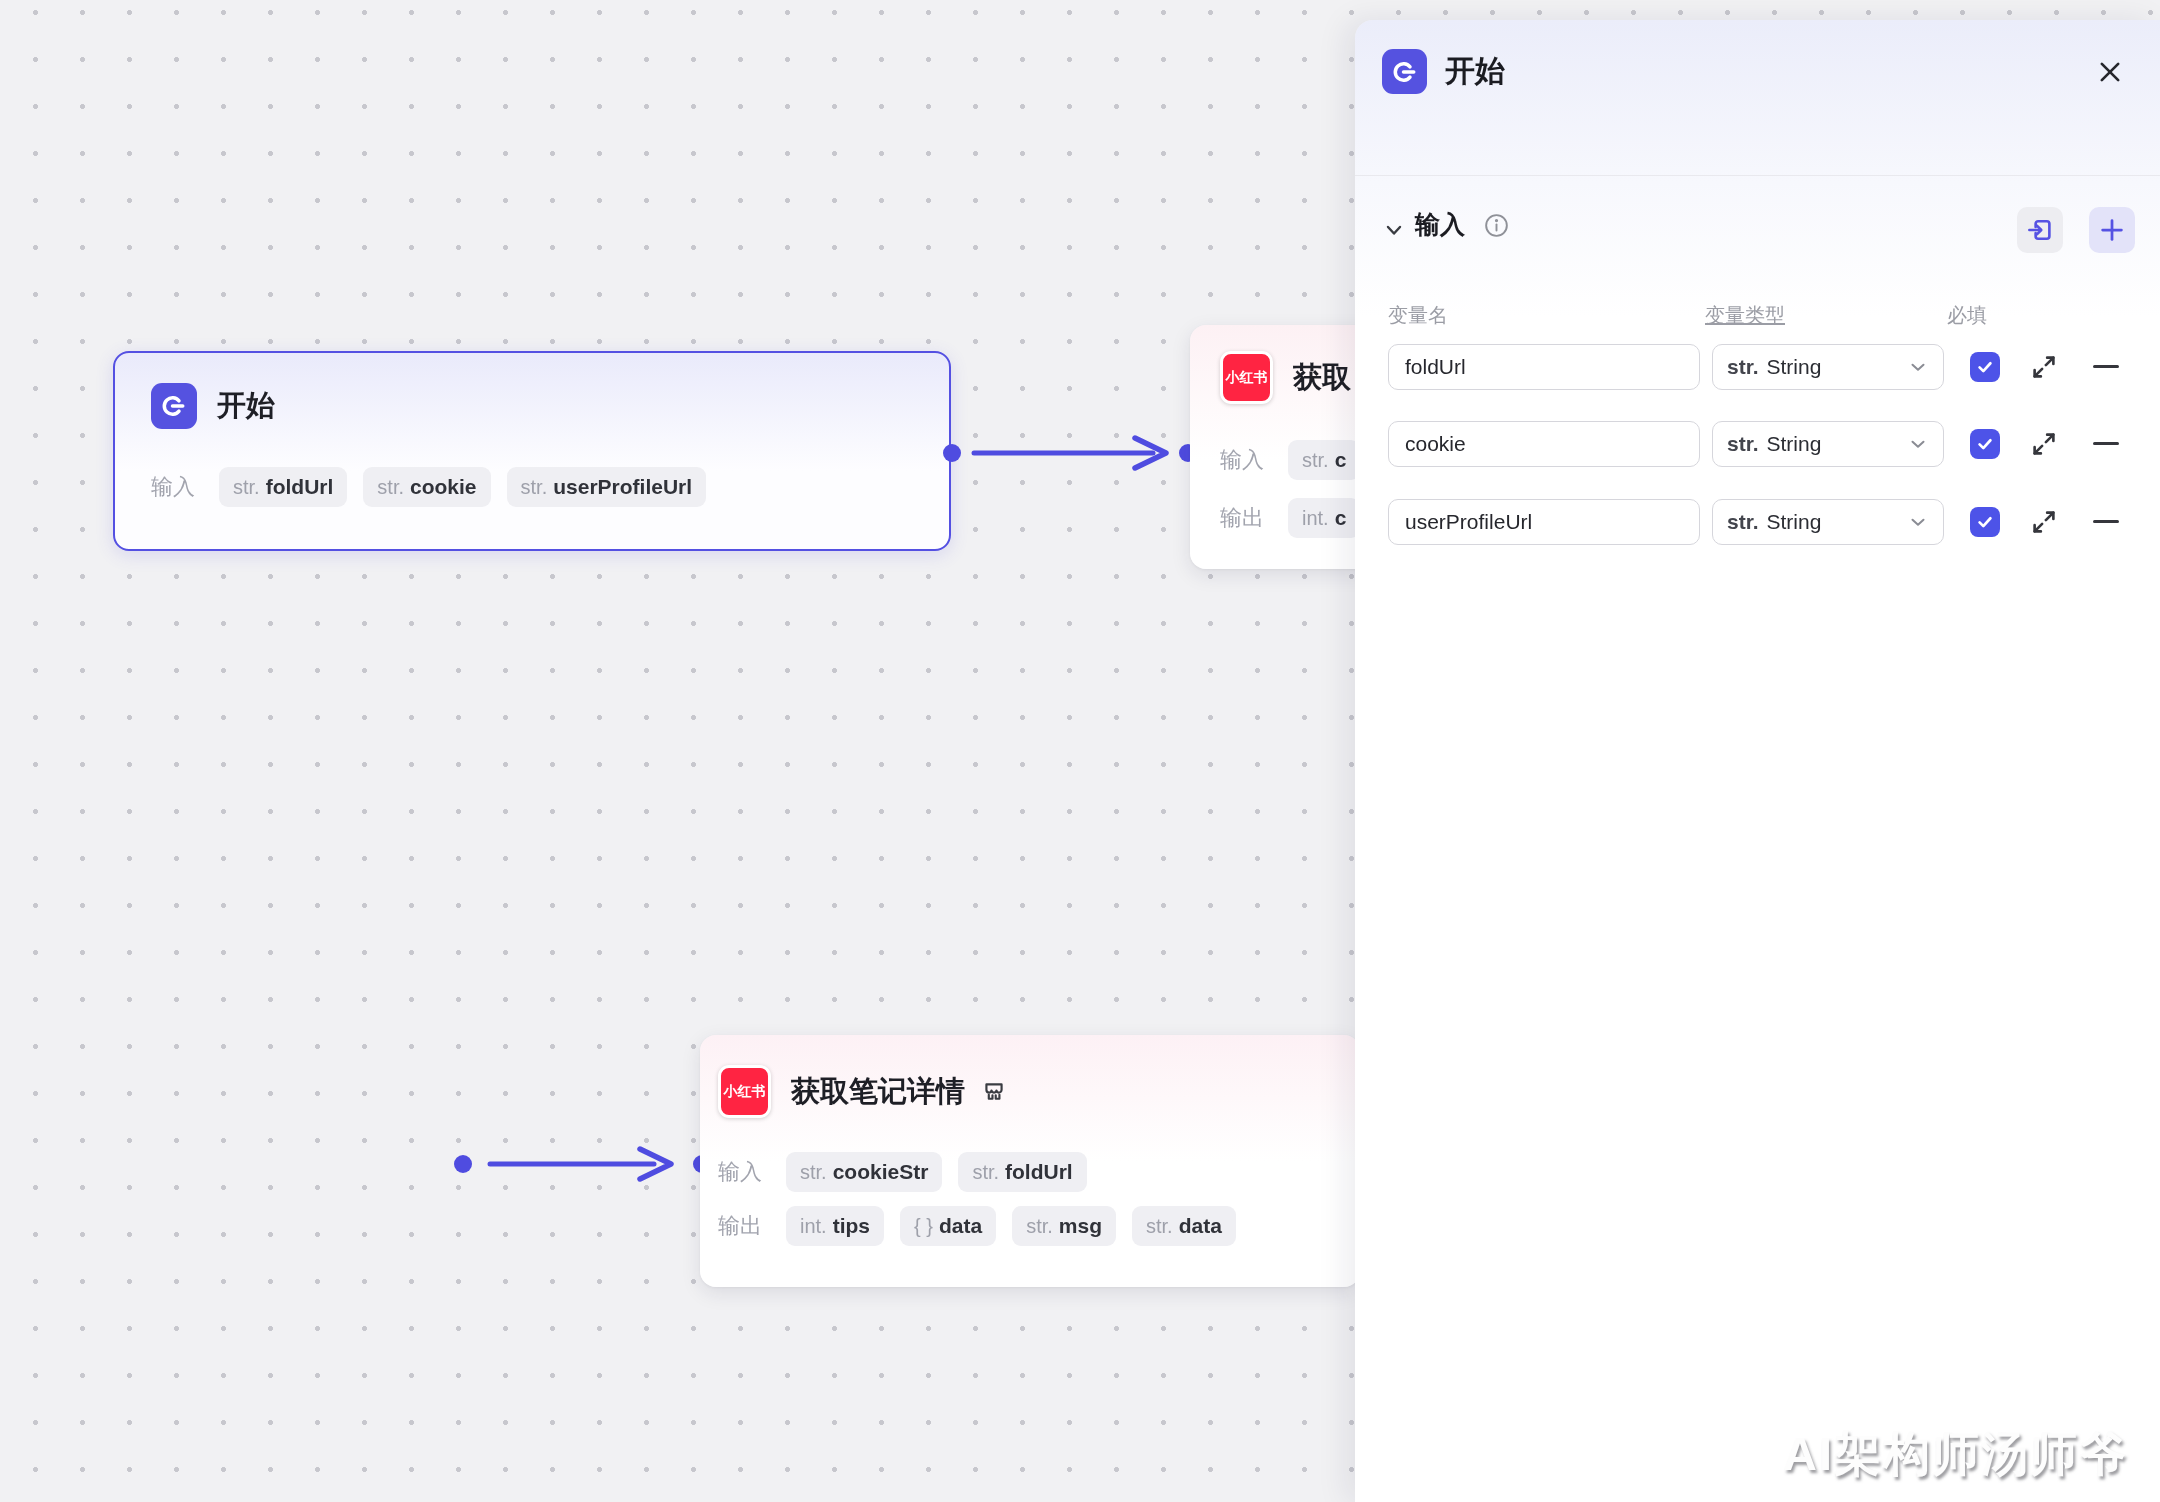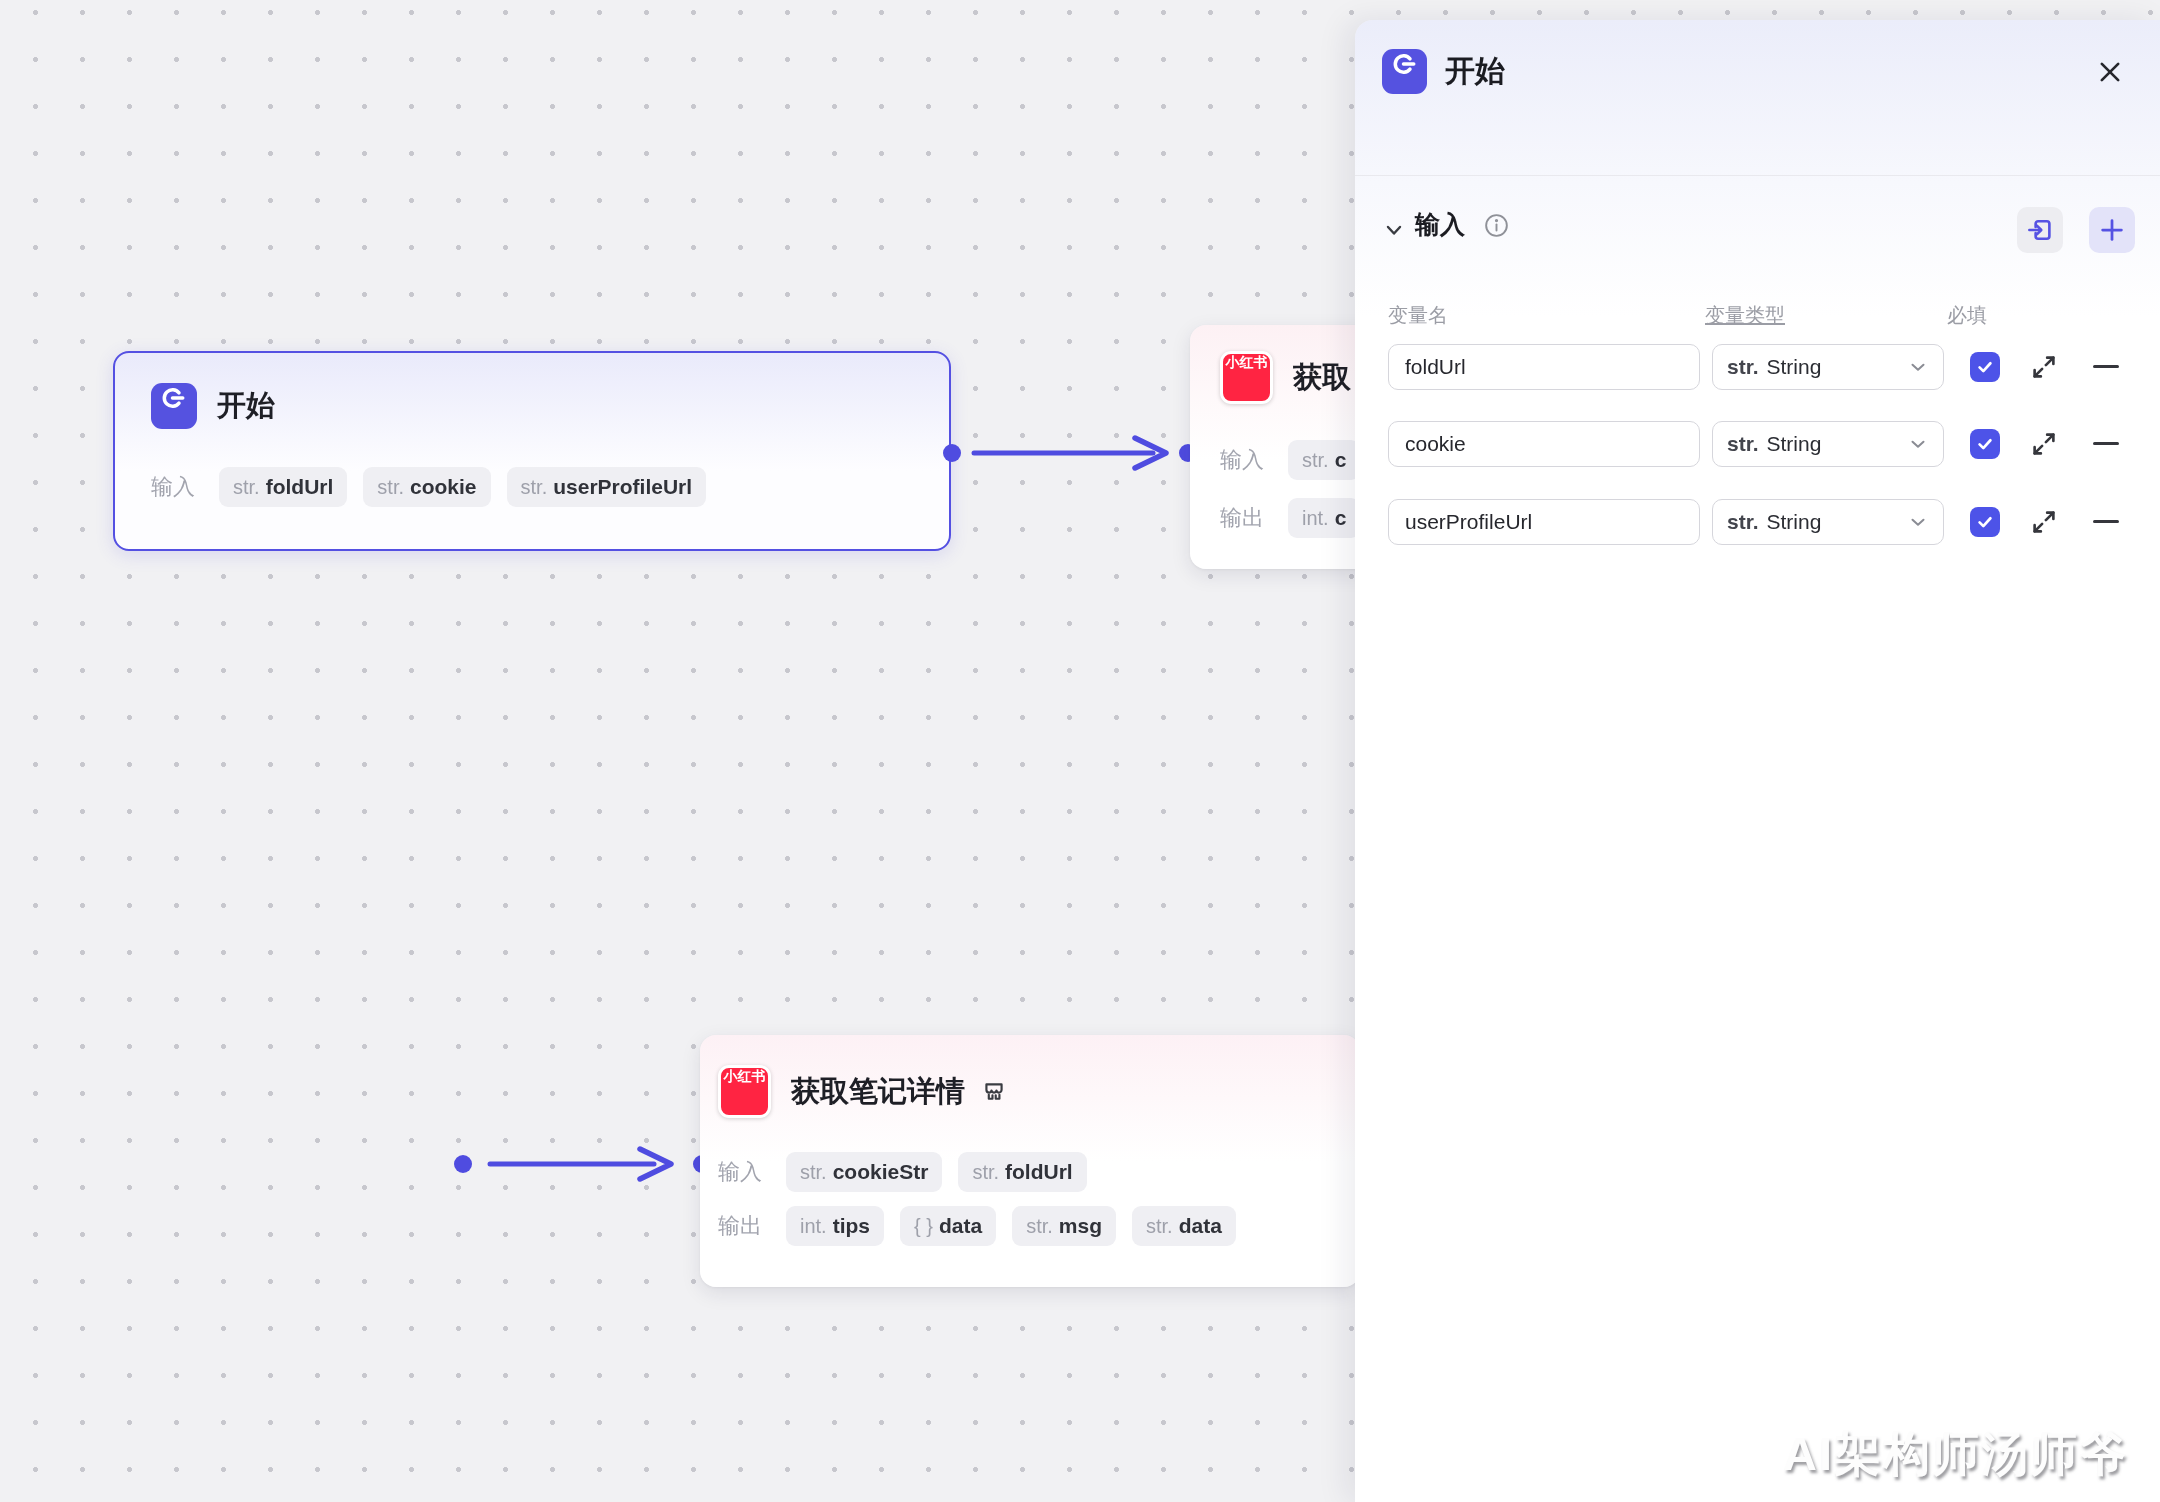--- a/index.html
+++ b/index.html
@@ -6,21 +6,21 @@
   body{font-family:"Liberation Sans","DejaVu Sans",sans-serif;}
   #app{position:relative;width:2160px;height:1502px;overflow:hidden;
        background-color:#f1f1f3;
        background-image:radial-gradient(circle,#c7c7cd 2.2px,transparent 2.8px);
        background-size:47px 47px;background-position:12px 36px;}
 
   
   .node{position:absolute;border-radius:16px;background:#fff;
         box-shadow:0 6px 20px rgba(30,30,70,.10),0 1px 3px rgba(0,0,0,.05);}
   .node-header{display:flex;align-items:center;gap:20px;}
-  .node-icon{width:46px;height:46px;border-radius:11px;display:flex;justify-content:center;flex:0 0 auto;}
+  .node-icon{width:46px;height:46px;border-radius:11px;display:flex;align-items:center;justify-content:center;flex:0 0 auto;}
   .node-icon.purple{background:#5552e0;}
   .node-icon.teal{background:#12b3a8;}
   .node-icon.red{background:#ff2442;border:3px solid #fff;box-shadow:0 1px 4px rgba(0,0,0,.18);width:47px;height:47px;}
   .xhs-text{color:#fff;font-size:14px;font-weight:700;letter-spacing:0;white-space:nowrap;}
   .node-title{font-size:29px;font-weight:600;color:#1e1f26;white-space:nowrap;}
   .io-row{display:flex;align-items:center;gap:16px;margin-top:18px;}
   .io-label{font-size:22px;color:#a2a4ae;flex:0 0 auto;min-width:52px;}
   .chip{display:inline-flex;align-items:baseline;gap:6px;background:#efeff3;border-radius:9px;
         padding:8px 14px;white-space:nowrap;}
   .chip i{font-style:normal;font-size:20px;color:#9ea0aa;}

